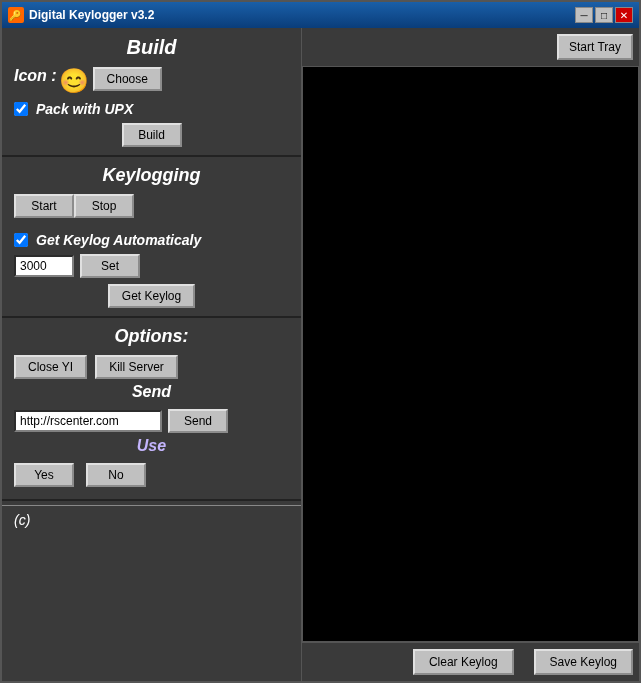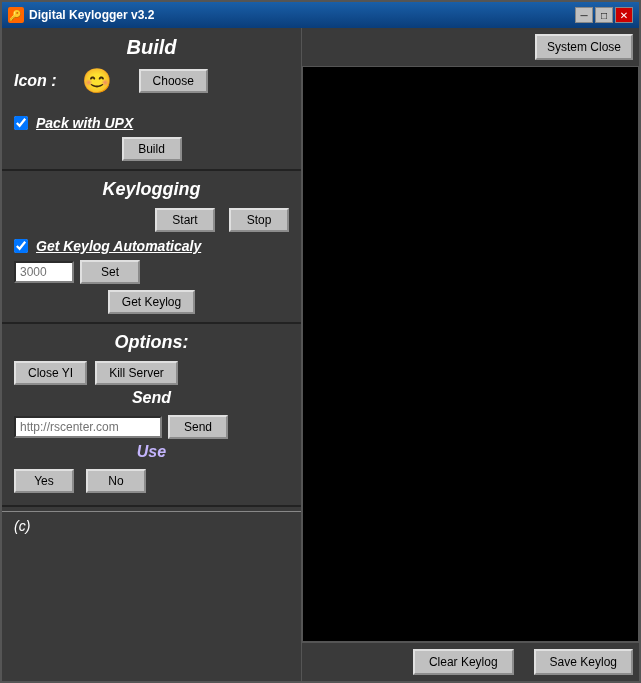--- a/index.html
+++ b/index.html
@@ -154,23 +154,23 @@
     }
 
     .section-title.build { font-size: 20px; }
     .section-title.keylogging { font-size: 18px; }
     .section-title.options { font-size: 18px; }
     .section-title.send-title { font-size: 16px; color: white; font-style: italic; font-weight: bold; text-align: center; }
     .section-title.use-title { font-size: 16px; color: #c4b5fd; font-style: italic; font-weight: bold; text-align: center; }
 
     .icon-row {
       display: flex;
-      align-items: center;
-      gap: 26px;
-      margin-bottom: 20px;
+      align-items: flex-start;
+      gap: 3px;
+      margin-bottom: 6px;
     }
 
     .icon-label {
       color: white;
       font-style: italic;
       font-weight: bold;
       font-size: 16px;
     }
 
     .emoji {
@@ -198,48 +198,46 @@
       width: 14px;
       height: 14px;
       cursor: pointer;
     }
 
     .checkbox-label {
       color: white;
       font-style: italic;
       font-weight: bold;
       font-size: 14px;
-      text-decoration: underline;
     }
 
     .build-btn-row {
       display: flex;
       justify-content: center;
     }
 
     .btn-row {
       display: flex;
-      gap: 14px;
-      margin-bottom: 6px;
-      justify-content: flex-end;
+      gap: 0;
+      margin-bottom: 14px;
     }
 
     .interval-row {
       display: flex;
       align-items: center;
       gap: 6px;
       margin-bottom: 6px;
     }
 
     .win-input {
       background: white;
       border: 2px inset #808080;
       padding: 2px 4px;
       font-size: 12px;
-      color: #737373;
+      color: #000000;
       width: 60px;
     }
 
     .win-input.url-input {
       width: 148px;
     }
 
     .get-keylog-row {
       display: flex;
       justify-content: center;
@@ -355,21 +353,21 @@
           <button class="win-button">Yes</button>
           <button class="win-button">No</button>
         </div>
       </div>
 
       <div class="copyright">(c)</div>
     </div>
 
     <div class="right-panel">
       <div class="right-top">
-        <button class="system-tray-btn">System Close</button>
+        <button class="system-tray-btn">Start Tray</button>
       </div>
       <div class="right-content">
         <div class="keylog-display"></div>
       </div>
       <div class="bottom-bar">
         <button class="bottom-win-btn">Clear Keylog</button>
         <button class="bottom-win-btn">Save Keylog</button>
       </div>
     </div>
   </div>

